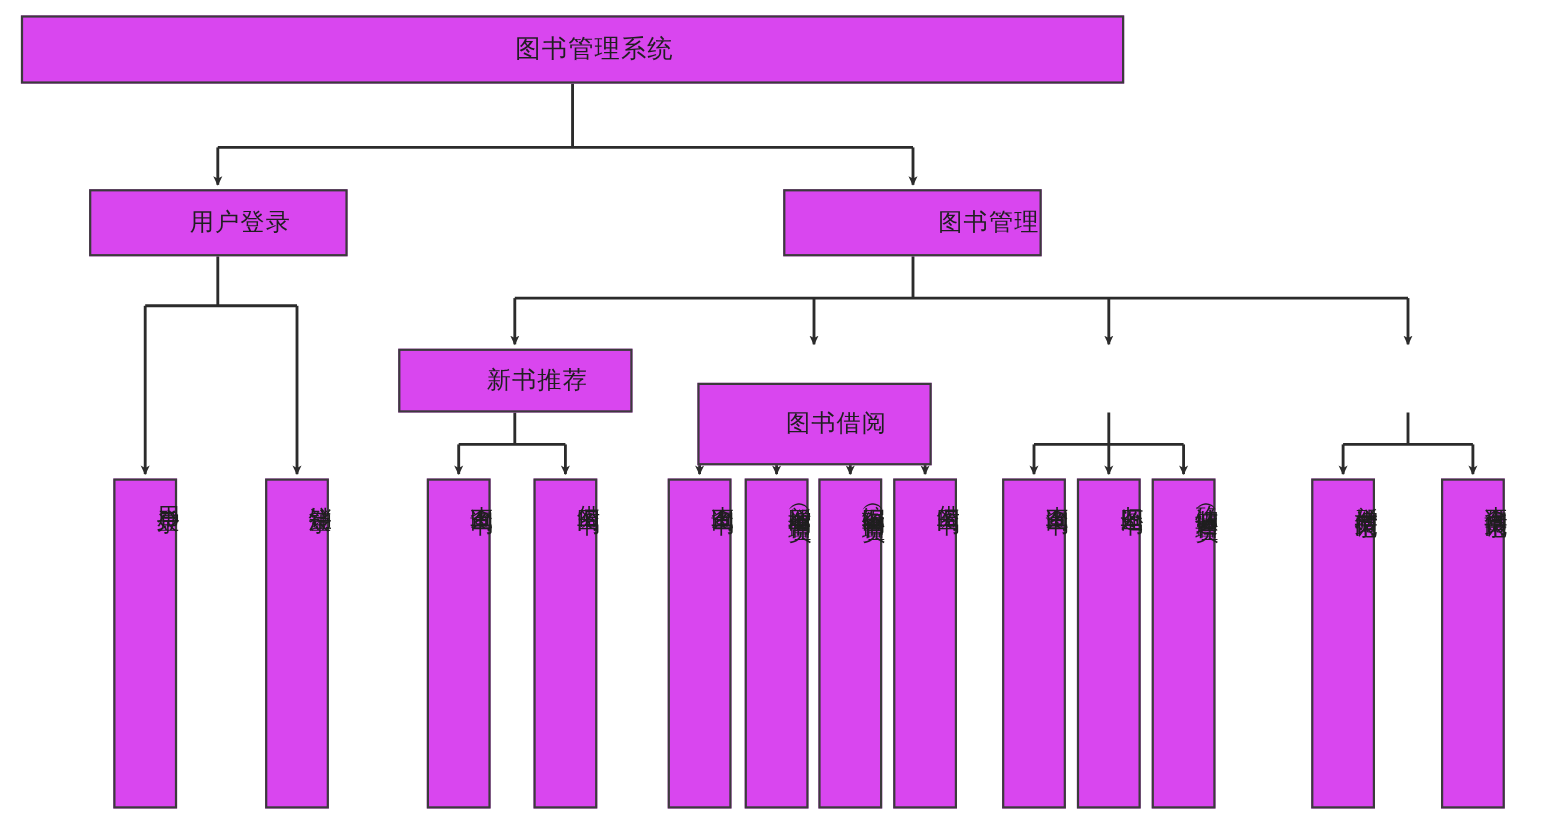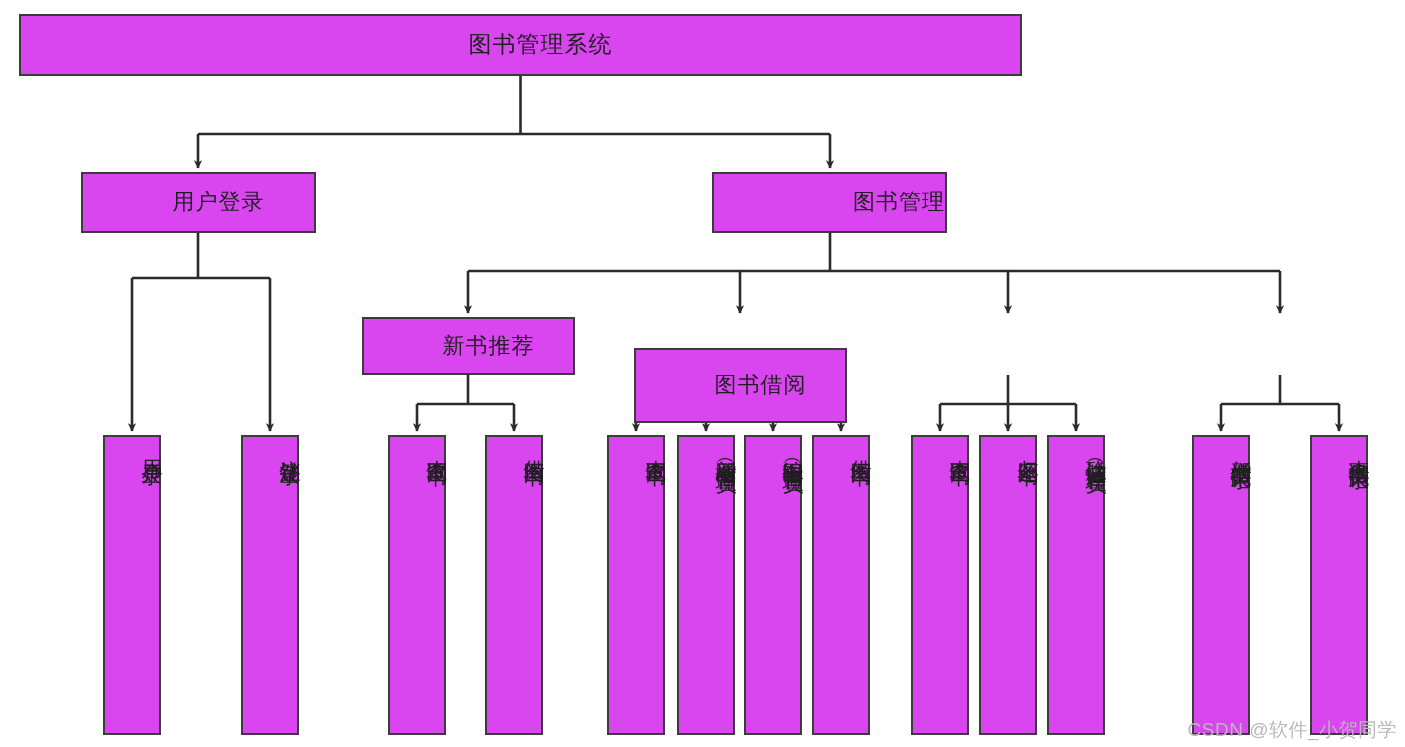--- a/index.html
+++ b/index.html
@@ -183,15 +183,14 @@
     <span class="node-label">确认归还（管理员）</span>
   </div>
 
   <div class="node node-v" style="left:1192px; top:435px; width:58px; height:300px;">
     <span class="node-label">新增借阅记录</span>
   </div>
   <div class="node node-v" style="left:1310px; top:435px; width:58px; height:300px;">
     <span class="node-label">查询借阅记录</span>
   </div>
 
-  <div class="watermark">CSDN @软件_小贺同学</div>
 
 </div>
 
 </body></html>

